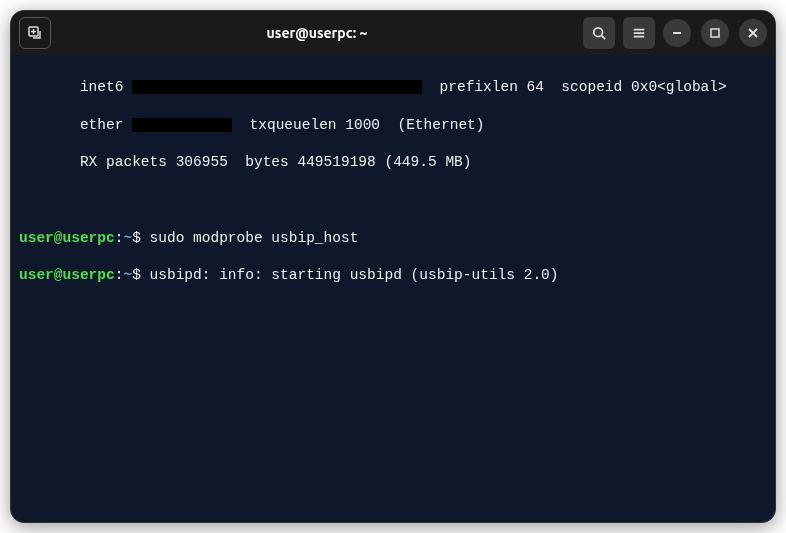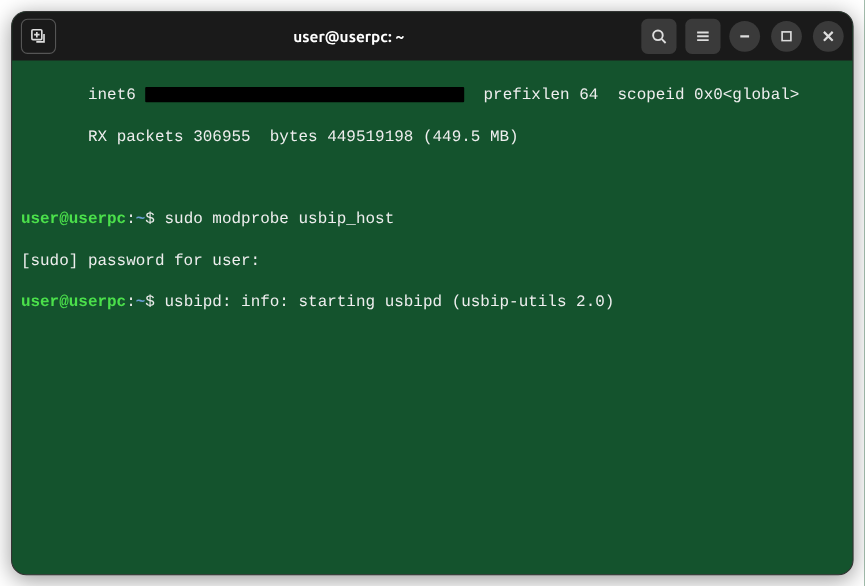--- a/index.html
+++ b/index.html
@@ -4,21 +4,21 @@
   <style>
     * { box-sizing: border-box; margin: 0; padding: 0; }
     body { 
       background: #fff; 
       font-family: 'Ubuntu Mono', 'DejaVu Sans Mono', monospace;
       padding: 10px;
     }
     .window {
       width: 766px;
       height: 513px;
-      background: #14532d;
+      background: #0f172a;
       border-radius: 14px;
       overflow: hidden;
       box-shadow: 0 4px 20px rgba(0,0,0,0.4);
       border: 1px solid #333;
       display: flex;
       flex-direction: column;
     }
     .titlebar {
       height: 44px;
       background: #1a1a1a;
@@ -141,24 +141,24 @@
       <button class="win-btn">
         <svg width="10" height="10" viewBox="0 0 10 10" stroke="#ddd" stroke-width="2">
             <path d="M1 1l8 8M9 1l-8 8"></path>
           </svg>
       </button>
     </div>
   </div>
 
   <div class="terminal-body">
 <div class="line"><span>       inet6 </span><span class="redacted w1"></span><span>  prefixlen 64  scopeid 0x0&lt;global&gt;</span></div>
+<div class="line"><span>       ether </span><span class="redacted w2"></span><span>  txqueuelen 1000  (Ethernet)</span></div>
 <div class="line">       RX packets 306955  bytes 449519198 (449.5 MB)</div>
 <div class="line"> </div>
 <div class="line"><span class="prompt-user">user@userpc</span><span class="prompt-dollar">:</span><span class="prompt-path">~</span><span class="prompt-dollar">$</span><span class="cmd"> sudo modprobe usbip_host</span></div>
-<div class="line">[sudo] password for user:</div>
 <div class="line"><span class="prompt-user">user@userpc</span><span class="prompt-dollar">:</span><span class="prompt-path">~</span><span class="prompt-dollar">$</span><span class="cmd"> usbipd: info: starting usbipd (usbip-utils 2.0)</span></div>
 
 
 
 
 
 
 
 
 

